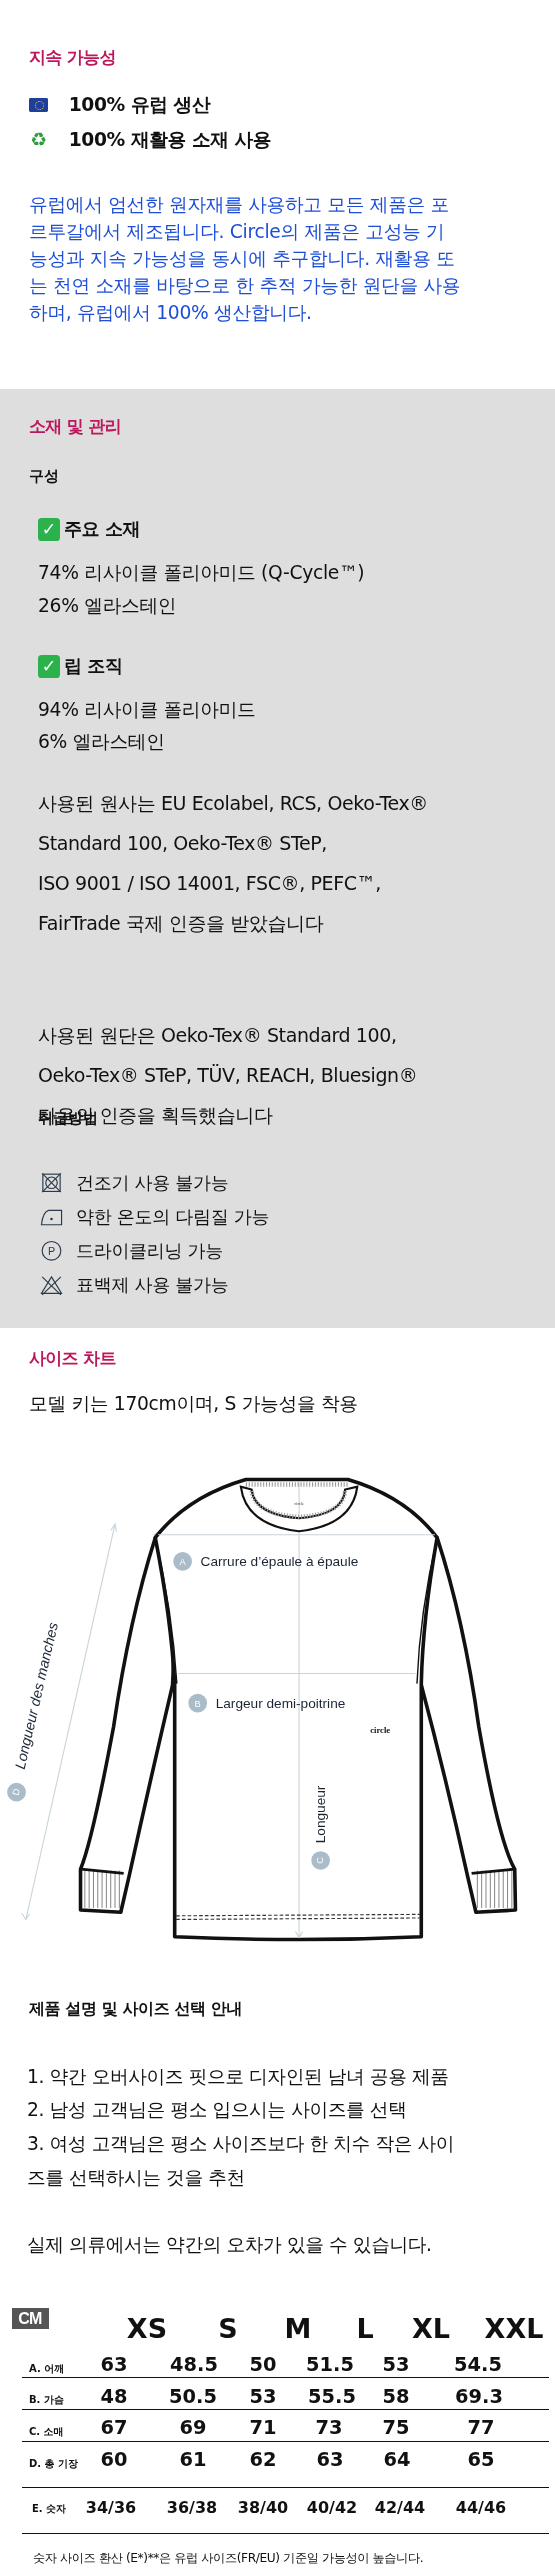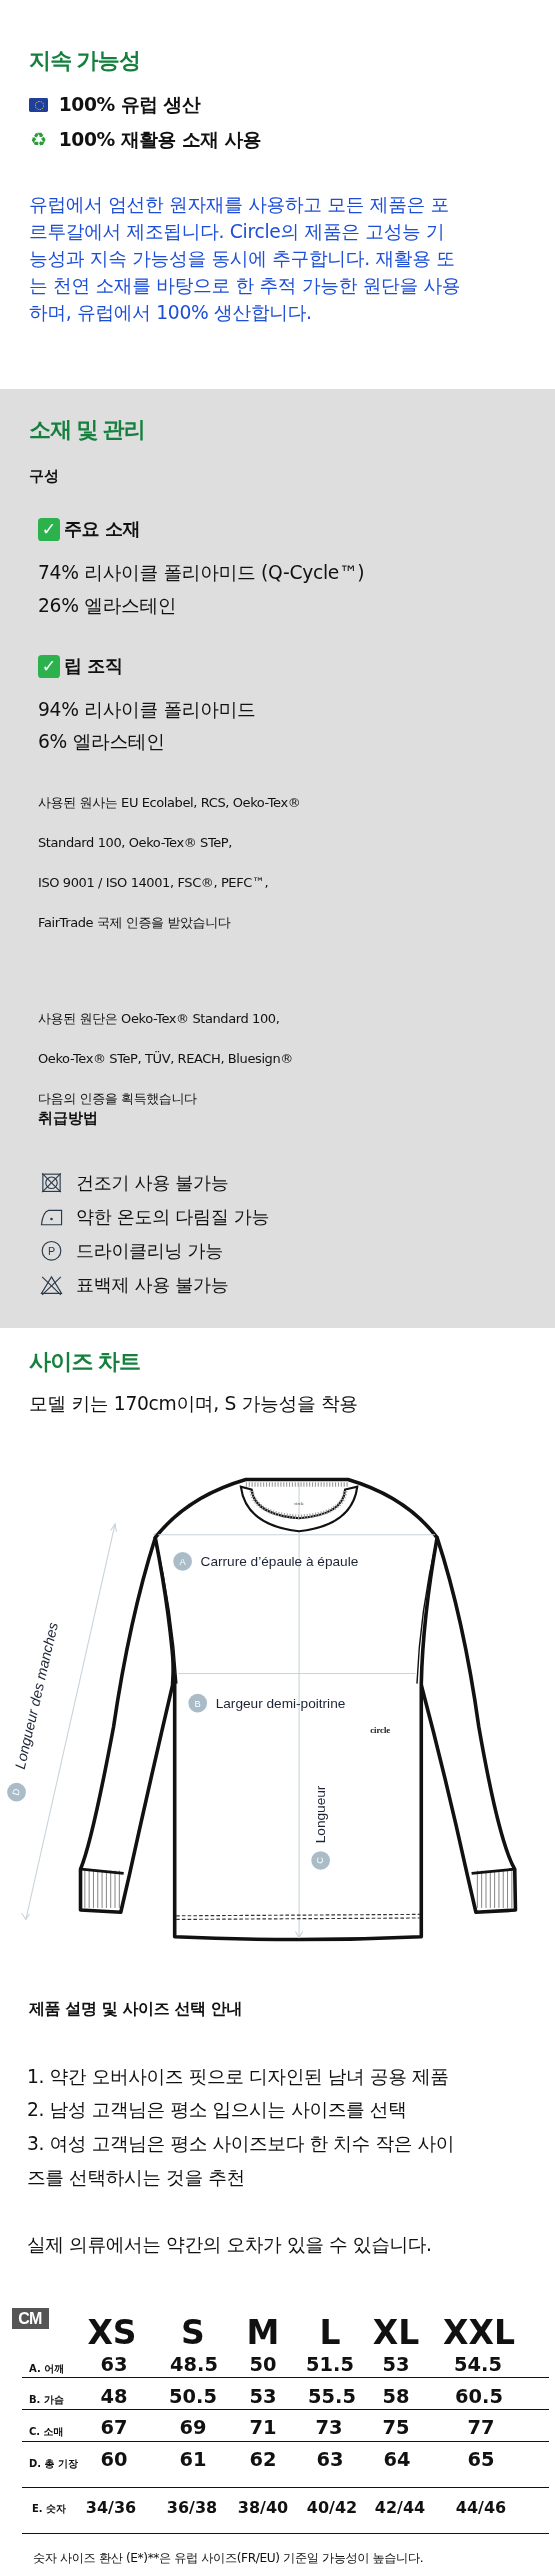--- a/index.html
+++ b/index.html
@@ -2,43 +2,43 @@
 <html style="font-size:11.5px"><head>
 <meta charset="utf-8">
 <style>
   * { box-sizing: border-box; margin: 0; padding: 0; }
   html, body { width: 555px; background: #ffffff; }
   body { font-family: "DejaVu Sans", "Liberation Sans", sans-serif; color: #111; }
   .page { width: 555px; height: 2576px; position: relative; overflow: hidden; }
 
   
   .sust { position: absolute; left: 0; top: 0; width: 555px; height: 389px; background: #fff; }
-  .h1 { position: absolute; left: 29px; font-weight: bold; font-size: 22px; letter-spacing: -0.7px; color: #15803d; font-family: Liberation Serif, serif; }
-  .badge-line { position: absolute; left: 29px; font-size: 18.7px; font-weight: bold; letter-spacing: -0.4px; display: flex; align-items: center; gap: 11px; }
+  .h1 { position: absolute; left: 29px; font-weight: bold; font-size: 17px; letter-spacing: -0.7px; color: #be185d; }
+  .badge-line { position: absolute; left: 29px; font-size: 18.7px; font-weight: bold; letter-spacing: -0.4px; display: flex; align-items: center; gap: 21px; }
   .eu-flag { width: 18.7px; height: 13.7px; background: #1f3f9a; border-radius: 1.4px; position: relative; }
   .eu-flag::after { content: ""; position: absolute; left: 5.8px; top: 2.9px; width: 7.2px; height: 7.2px; border-radius: 50%; border: 1.1px dotted #f3cf27; }
   .recycle { width: 18.7px; height: 18.7px; color: #2a9d3a; font-size: 18.7px; line-height: 18.7px; text-align: center; }
   .body-text { position: absolute; left: 29px; width: 504px; font-size: 18.7px; line-height: 27px; letter-spacing: -0.3px; color: #1d4ed8; }
 
   
   .care { position: absolute; left: 0; top: 389px; width: 555px; height: 939px; background: #dedede; }
   .h2 { position: absolute; left: 29px; font-weight: bold; font-size: 15px; }
   .check-head { position: absolute; left: 38px; display: flex; align-items: center; gap: 4.3px; font-size: 18px; font-weight: bold; letter-spacing: -0.4px; }
   .check-box { width: 21.6px; height: 23px; background: #2bb24c; border-radius: 3.6px; color: #fff; font-size: 17.3px; line-height: 23px; text-align: center; font-weight: bold; }
   .mat-line { position: absolute; left: 38px; font-size: 18.7px; letter-spacing: -0.3px; }
-  .cert { position: absolute; left: 38px; width: 504px; font-size: 13px; line-height: 40px; letter-spacing: -0.4px; }
+  .cert { position: absolute; left: 38px; width: 504px; font-size: 19px; line-height: 40px; letter-spacing: -0.4px; }
   .care-row { position: absolute; left: 40px; display: flex; align-items: center; gap: 13px; font-size: 18px; letter-spacing: -0.3px; }
   .care-icon { width: 23px; height: 21.6px; display: inline-block; }
   .diagram { position: absolute; left: 0; top: 1439px; width: 555px; height: 518px; }
   .guide-title { position: absolute; left: 29px; top: 1999px; font-weight: bold; font-size: 16px; letter-spacing: -0.4px; }
   .guide-line { position: absolute; left: 27px; font-size: 18.7px; letter-spacing: -0.4px; }
 
   
   .cm-badge { position: absolute; left: 11.5px; top: 2308px; width: 37px; height: 21px; background: #555; color: #fff; font-weight: bold; font-family: "Liberation Sans Narrow","Liberation Sans", sans-serif; font-size: 16px; text-align: center; line-height: 21px; letter-spacing: -0.7px; }
-  .size-head { position: absolute; top: 2313px; font-size: 33px; font-weight: bold; transform: translateX(-50%); }
+  .size-head { position: absolute; top: 2313px; font-size: 27px; font-weight: bold; transform: translateX(-50%); margin-left: 35px; }
   .row-label { position: absolute; left: 29px; font-size: 10px; font-weight: bold; }
   .cell { position: absolute; font-size: 19.4px; font-weight: bold; transform: translateX(-50%); }
   .cell.small { font-size: 16px; }
   .rule { position: absolute; left: 21.6px; width: 527px; height: 1.4px; background: #111; }
   .footnote { position: absolute; left: 33px; top: 2532px; font-size: 12.2px; letter-spacing: -0.4px; }
 </style>
 </head>
 <body>
 
 <div class="page">
@@ -81,21 +81,21 @@
     </div>
     <div class="mat-line" style="top:308px">94% 리사이클 폴리아미드</div>
     <div class="mat-line" style="top:340px">6% 엘라스테인</div>
 
     <div class="cert" style="top:394px">
       <div>사용된 원사는 EU Ecolabel, RCS, Oeko-Tex®</div>
       <div>Standard 100, Oeko-Tex® STeP,</div>
       <div>ISO 9001 / ISO 14001, FSC®, PEFC™,</div>
       <div>FairTrade 국제 인증을 받았습니다</div>
     </div>
-    <div class="cert" style="top:610px">
+    <div class="cert" style="top:626px">
       <div>사용된 원단은 Oeko-Tex® Standard 100,</div>
       <div>Oeko-Tex® STeP, TÜV, REACH, Bluesign®</div>
       <div>다음의 인증을 획득했습니다</div>
     </div>
 
     <div class="h2" style="top:720px; left:38px">취급방법</div>
 
     <div class="care-row" style="top:782px">
       <svg class="care-icon" viewBox="0 0 32 30">
         <rect x="4" y="3" width="24" height="24" fill="none" stroke="#2a3a4a" stroke-width="1.6"></rect>
@@ -242,21 +242,21 @@
     <div class="cell" style="left:396px; top:2353px">53</div>
     <div class="cell" style="left:478px; top:2353px">54.5</div>
     <div class="rule" style="top:2377px"></div>
 
     <div class="row-label" style="top:2393px">B. 가슴</div>
     <div class="cell" style="left:114px; top:2385px">48</div>
     <div class="cell" style="left:193px; top:2385px">50.5</div>
     <div class="cell" style="left:263px; top:2385px">53</div>
     <div class="cell" style="left:332px; top:2385px">55.5</div>
     <div class="cell" style="left:396px; top:2385px">58</div>
-    <div class="cell" style="left:479px; top:2385px">60.5</div>
+    <div class="cell" style="left:479px; top:2385px">69.3</div>
     <div class="rule" style="top:2409px"></div>
 
     <div class="row-label" style="top:2425px">C. 소매</div>
     <div class="cell" style="left:114px; top:2416px">67</div>
     <div class="cell" style="left:193px; top:2416px">69</div>
     <div class="cell" style="left:263px; top:2416px">71</div>
     <div class="cell" style="left:329px; top:2416px">73</div>
     <div class="cell" style="left:396px; top:2416px">75</div>
     <div class="cell" style="left:481px; top:2416px">77</div>
     <div class="rule" style="top:2441px"></div>

